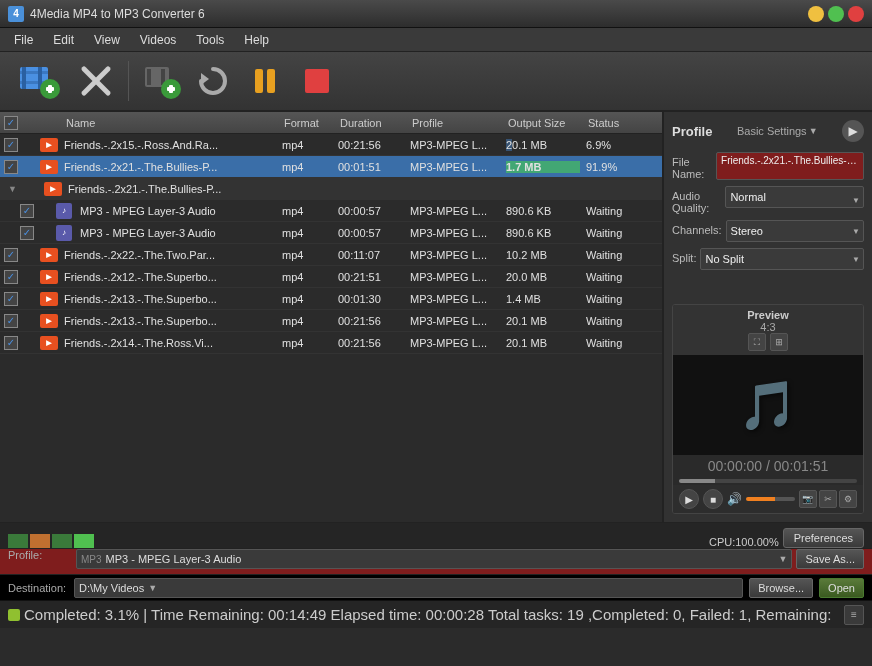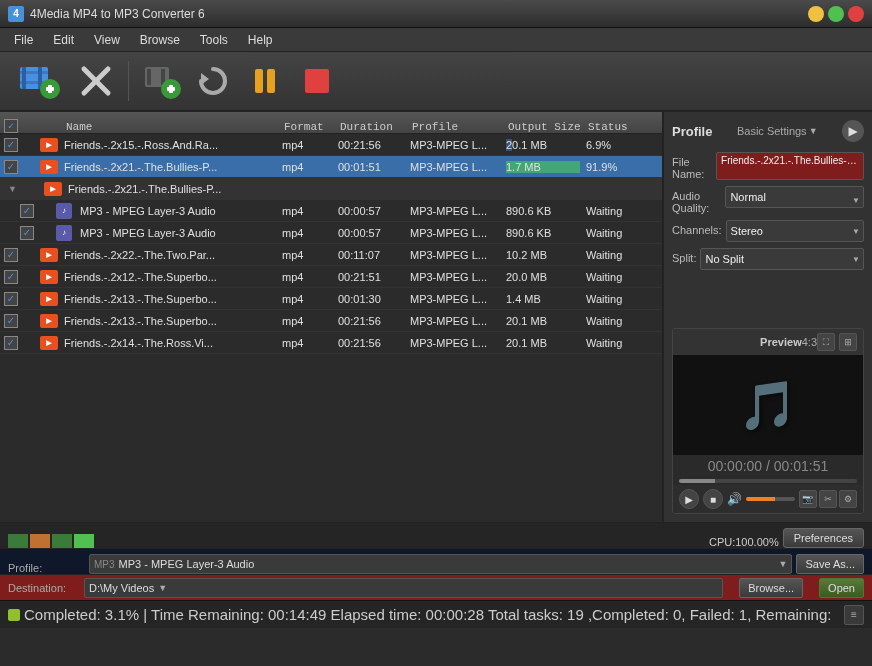--- a/index.html
+++ b/index.html
@@ -105,24 +105,23 @@
       display: flex;
       flex-direction: column;
       overflow: hidden;
     }
 
     
     #table-header {
       height: 22px;
       background: linear-gradient(to bottom, #555, #444);
       display: flex;
-      align-items: flex-end;
+      align-items: center;
       border-bottom: 1px solid #222;
       padding: 0 4px;
-      font-family: Liberation Mono, monospace;
     }
     .th-check { width: 36px; }
     .th-icon { width: 24px; }
     .th-name { flex: 1; }
     .th-format { width: 56px; }
     .th-duration { width: 72px; }
     .th-profile { width: 96px; }
     .th-size { width: 80px; }
     .th-status { width: 72px; }
 
@@ -205,25 +204,25 @@
       color: #ddd;
       padding: 3px 10px;
       border-radius: 3px;
       cursor: pointer;
       font-size: 11px;
     }
 
     
     #profile-bar {
       height: 26px;
-      background: #0f172a;
-      display: flex;
-      align-items: flex-end;
+      background: #7f1d1d;
+      display: flex;
+      align-items: flex-start;
       padding: 0 8px;
-      gap: 21px;
+      gap: 8px;
       border-top: 1px solid #222;
     }
     .bar-label { font-size: 11px; color: #aaa; min-width: 60px; }
     .bar-btn {
       height: 20px;
       background: linear-gradient(to bottom, #555, #3a3a3a);
       border: 1px solid #666;
       color: #ddd;
       padding: 0 8px;
       border-radius: 2px;
@@ -355,23 +354,24 @@
     #preview-panel {
       background: #2a2a2a;
       border: 1px solid #444;
       border-radius: 3px;
       overflow: hidden;
       margin-top: 4px;
     }
     #preview-header {
       display: flex;
       align-items: center;
-      justify-content: flex-end;
+      justify-content: space-between;
       padding: 4px 6px;
       background: #333;
+      flex-direction: column;
     }
     #preview-title { font-size: 11px; color: #ccc; font-weight: bold; }
     #preview-ratio { font-size: 11px; color: #aaa; }
     #preview-icons { display: flex; gap: 4px; }
     .preview-icon-btn {
       width: 18px; height: 18px;
       background: #444;
       border: 1px solid #555;
       border-radius: 2px;
       cursor: pointer;
@@ -467,21 +467,21 @@
     <button class="win-btn minimize"></button>
     <button class="win-btn maximize"></button>
     <button class="win-btn close"></button>
   </div>
 </div>
 
 <div id="menu-bar">
   <div class="menu-item">File</div>
   <div class="menu-item">Edit</div>
   <div class="menu-item">View</div>
-  <div class="menu-item">Browse</div>
+  <div class="menu-item">Videos</div>
   <div class="menu-item">Tools</div>
   <div class="menu-item">Help</div>
 </div>
 
 <div id="toolbar">
 
   <div class="toolbar-btn" style="width:60px;">
     <svg width="44" height="44" viewBox="0 0 44 44">
       <rect x="4" y="8" width="28" height="22" rx="2" fill="#4a90e2"></rect>
       <rect x="6" y="8" width="4" height="22" fill="#2a60a2"></rect>
@@ -578,21 +578,21 @@
             <div class="checkbox checked"></div>
           </div>
         <div class="cell-icon">
             <div class="file-icon-video" style="font-size:7px;color:white;font-weight:bold;background:#e85020;width:18px;height:14px;border-radius:2px;display:flex;align-items:center;justify-content:center;">▶</div>
           </div>
         <div class="cell-name">Friends.-.2x21.-.The.Bullies-P...</div>
         <div class="cell-format">mp4</div>
         <div class="cell-duration">00:01:51</div>
         <div class="cell-profile">MP3-MPEG L...</div>
         <div class="cell-size">
-          <div class="progress-bar-cell" style="width:100%;">
+          <div class="progress-bar-cell" style="width:100%;font-weight:bold;">
             <div class="progress-bg" style="width:91.9%; background:#4ae040; opacity:0.5;"></div>
             <span class="progress-text">1.7 MB</span>
           </div>
         </div>
         <div class="cell-status">91.9%</div>
       </div>
 
       <div class="table-row group-row" style="padding-left:8px;">
         <div class="cell-check" style="width:20px;">
             <span class="expand-icon">▼</span>
@@ -821,21 +821,21 @@
   <div style="display:flex;align-items:center;flex:1;gap:4px;">
     <div style="display:flex;align-items:center;flex:1;background:#3a3a3a;border:1px solid #555;border-radius:2px;height:20px;padding:0 4px;">
       <span style="font-size:10px;color:#888;margin-right:4px;">MP3</span>
       <span style="font-size:11px;color:#ddd;flex:1;">MP3 - MPEG Layer-3 Audio</span>
       <span style="font-size:9px;color:#aaa;">▼</span>
     </div>
     <button class="bar-btn">Save As...</button>
   </div>
 </div>
 
-<div style="height:26px;background:#7f1d1d;display:flex;align-items:center;padding:0 8px;gap:16px;border-top:1px solid #222;">
+<div style="height:26px;background:#000000;display:flex;align-items:center;padding:0 8px;gap:6px;border-top:1px solid #222;">
   <span class="bar-label">Destination:</span>
   <div style="flex:1;height:20px;background:#3a3a3a;border:1px solid #555;border-radius:2px;display:flex;align-items:center;padding:0 4px;">
     <span style="font-size:11px;color:#ddd;">D:\My Videos</span>
     <span style="font-size:9px;color:#aaa;margin-left:4px;">▼</span>
   </div>
   <button class="bar-btn">Browse...</button>
   <button class="bar-btn open">Open</button>
 </div>
 
 <div id="status-bar">

